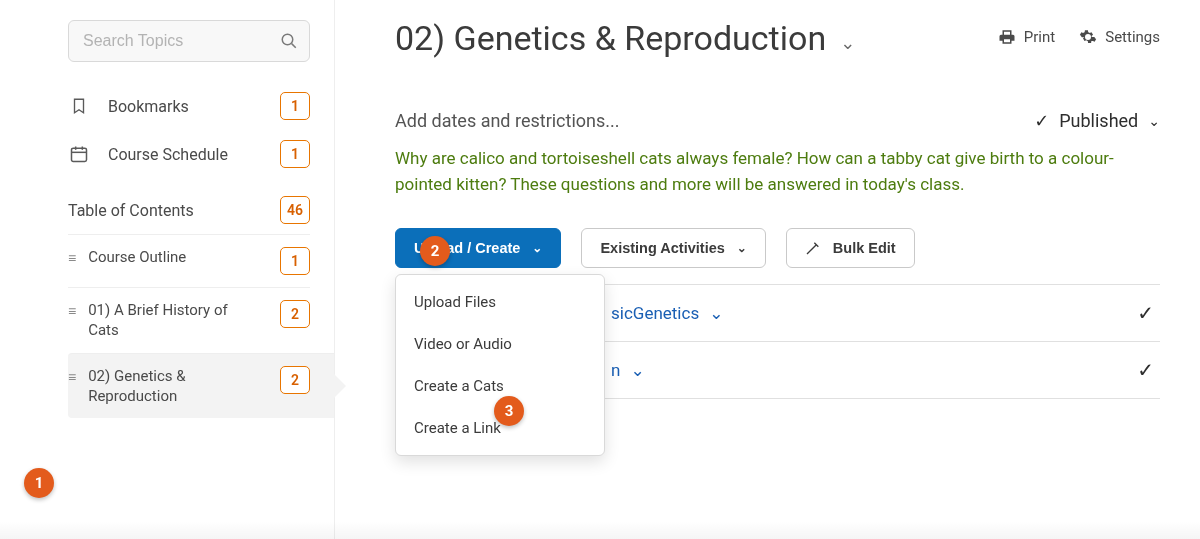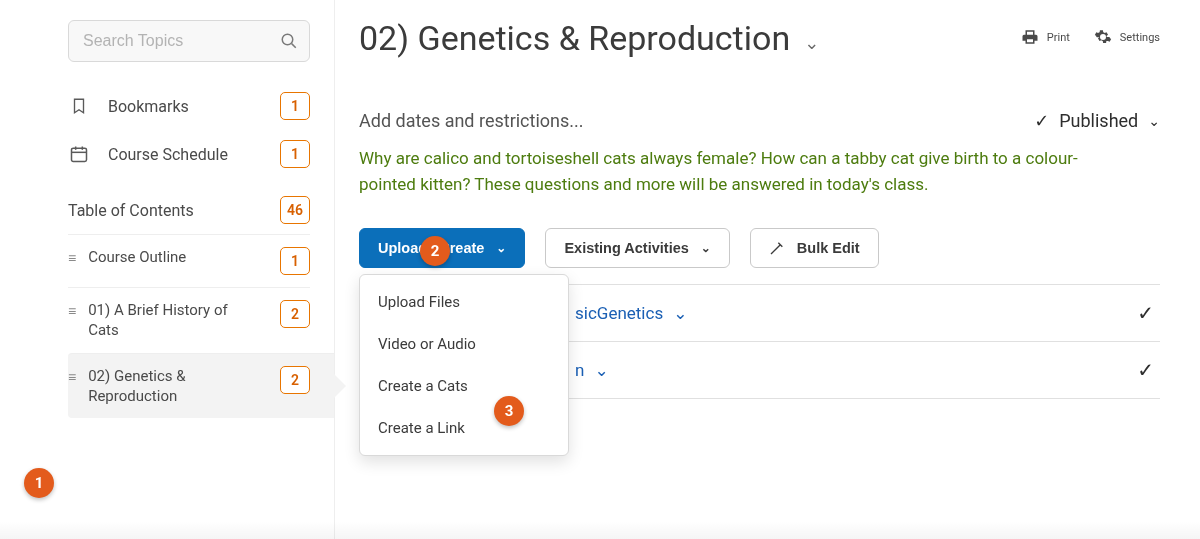--- a/index.html
+++ b/index.html
@@ -7,20 +7,21 @@
     font-family: -apple-system, BlinkMacSystemFont, "Segoe UI", Roboto, Arial, sans-serif;
     background: #fff;
     color: #4a4a4a;
   }
   .app {
     display: flex;
     width: 1200px;
     height: 539px;
     position: relative;
     background: #fff;
+    gap: 36px;
   }
   
   .sidebar {
     width: 335px;
     padding: 20px 24px 0 68px;
     border-right: 1px solid #eee;
     position: relative;
   }
   .search-wrap {
     position: relative;
@@ -132,21 +133,21 @@
     display:flex;
     align-items:center;
     gap: 14px;
   }
   .title-caret { color:#6a6a6a; font-size:18px; padding-top:8px;}
   .title-actions {
     display:flex;
     gap: 24px;
     align-items:center;
     color:#4a4a4a;
-    font-size: 11px;
+    font-size: 15px;
     padding-top: 10px;
   }
   .title-actions .act { display:flex; align-items:center; gap:8px; cursor:pointer;}
   .sub-row {
     display:flex;
     justify-content:space-between;
     align-items:center;
     margin-top: 52px;
     font-size: 18px;
   }

